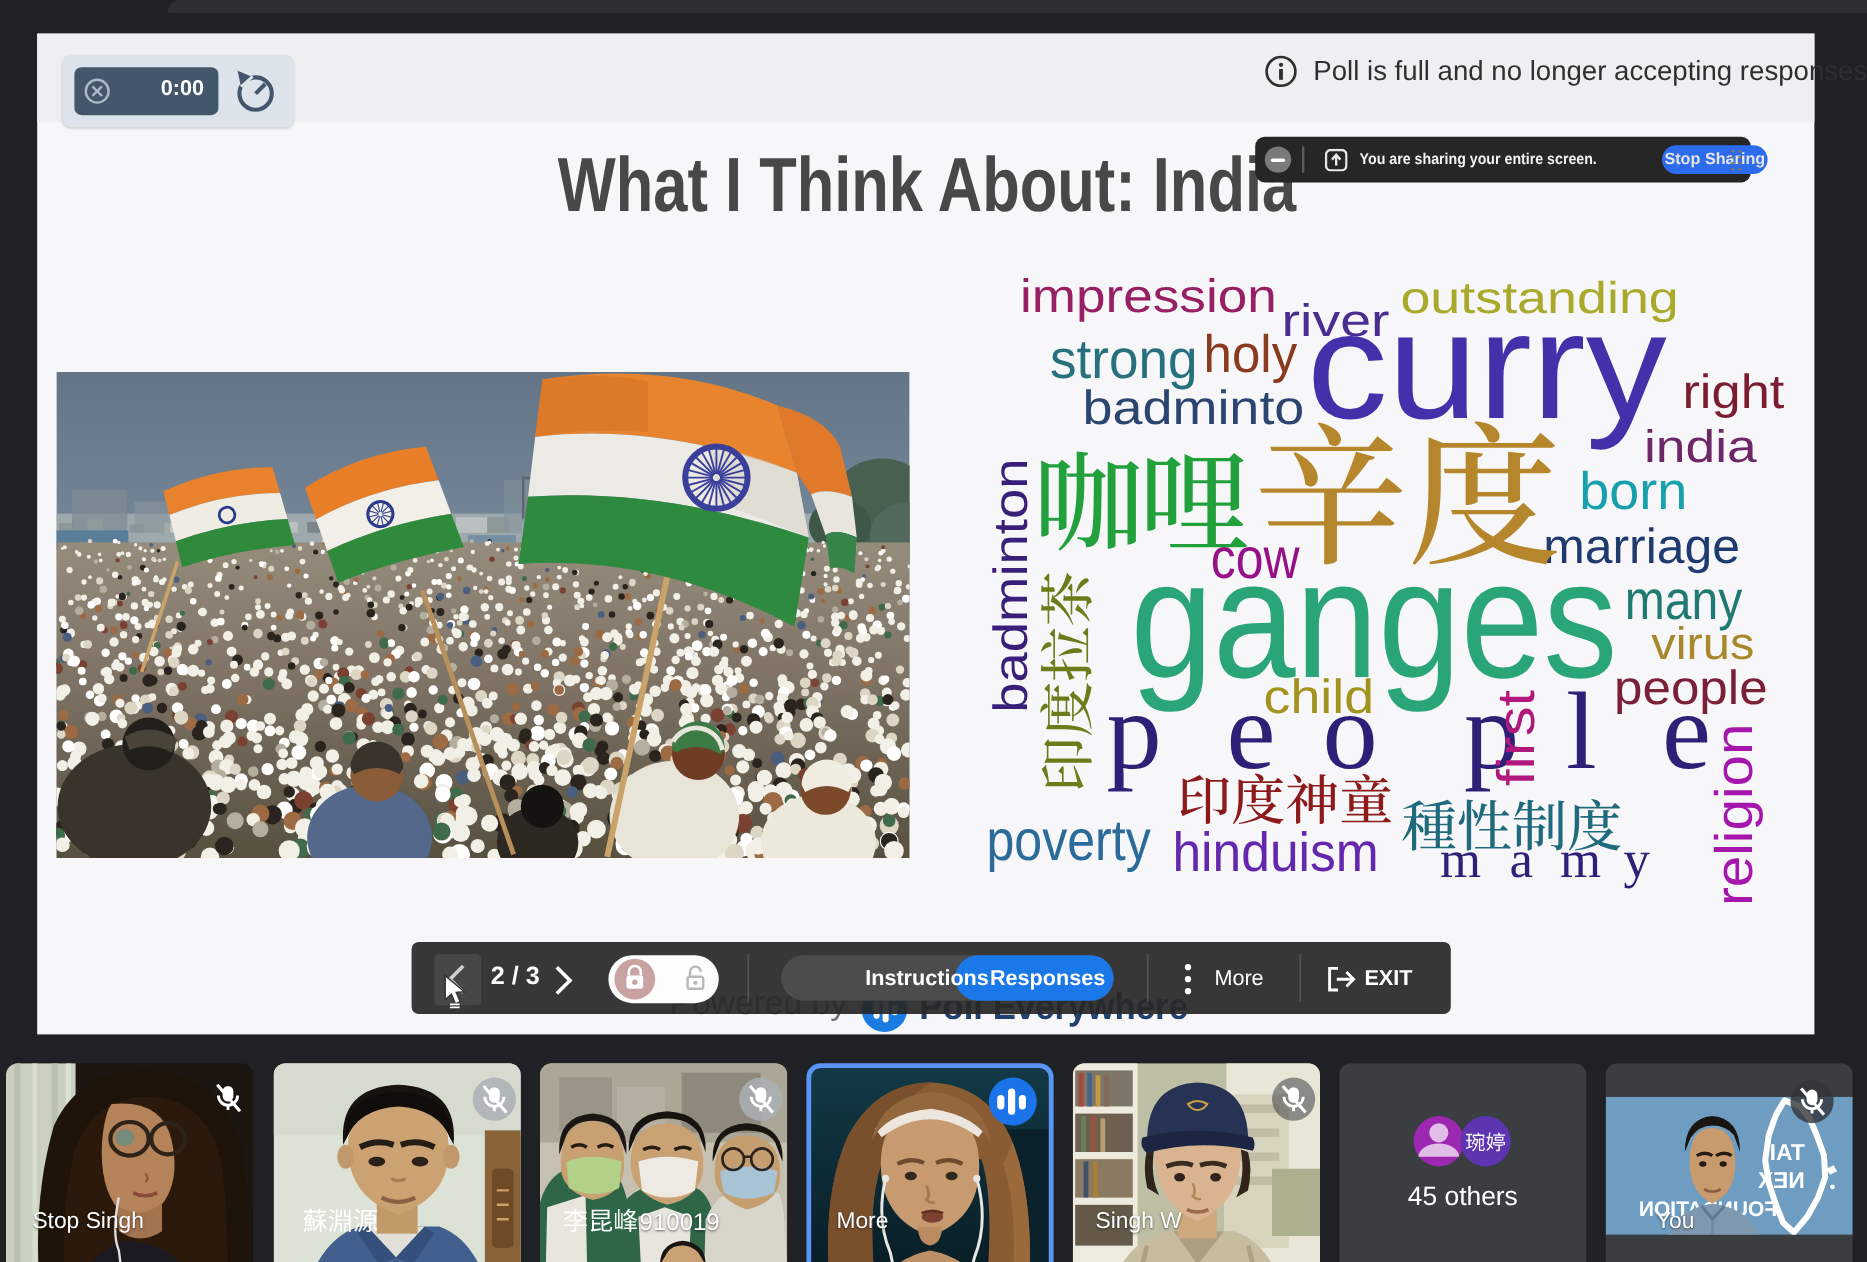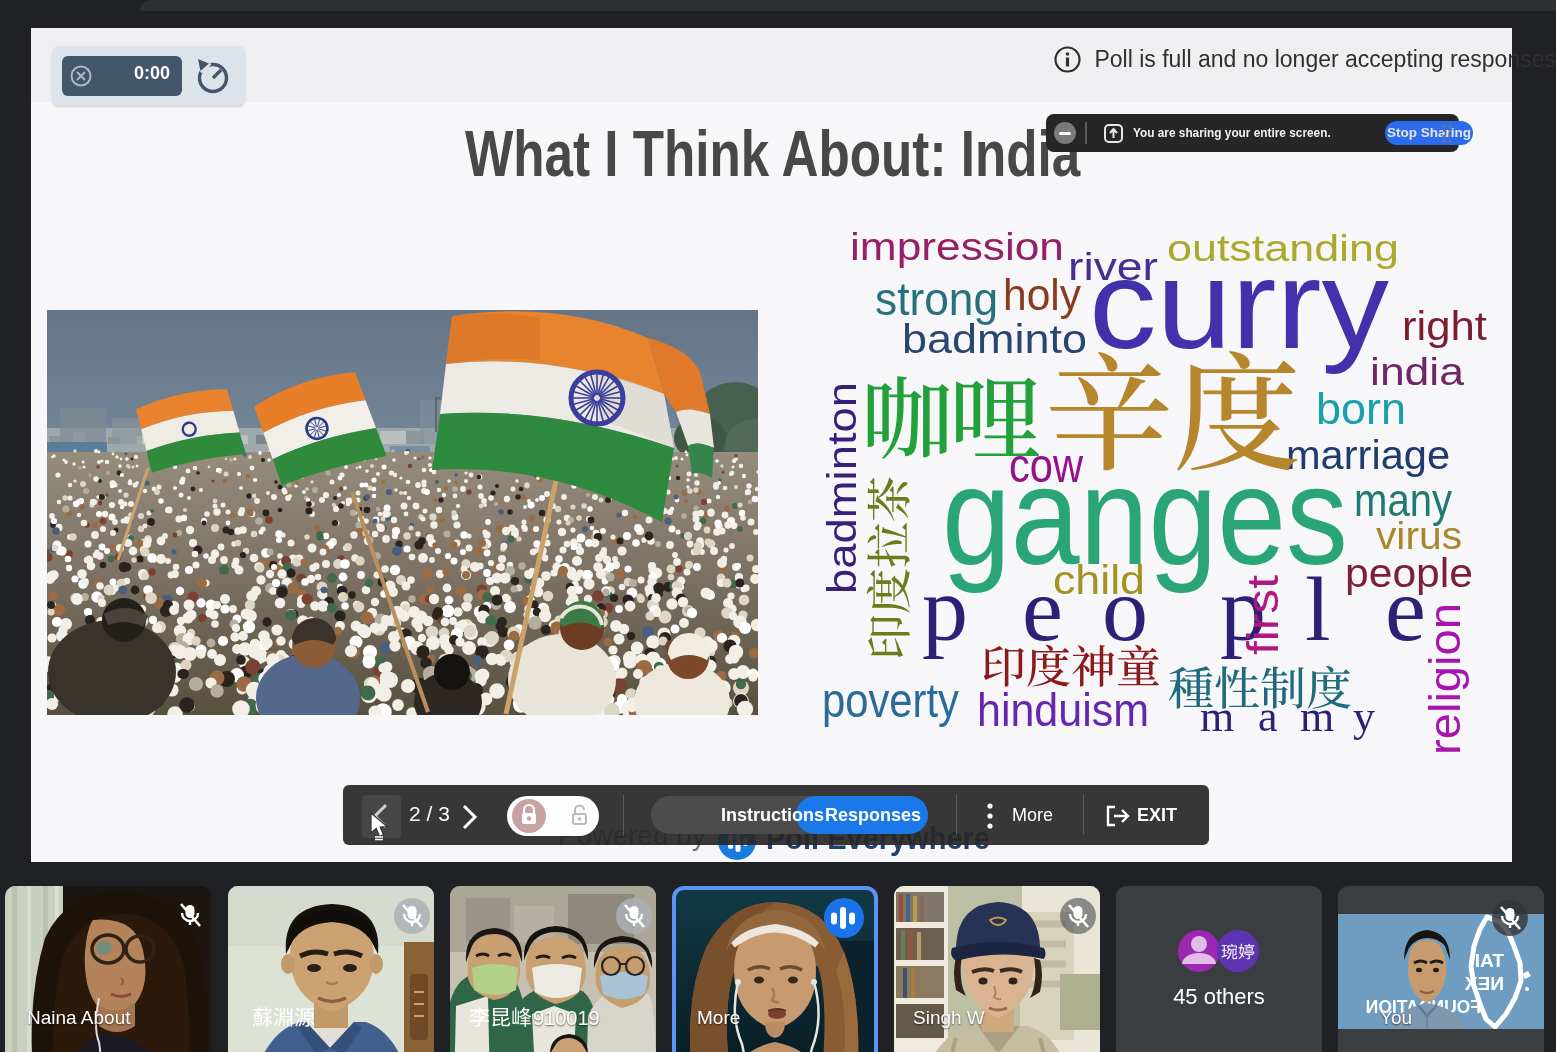--- a/index.html
+++ b/index.html
@@ -23,21 +23,21 @@
 #sharebar .minus{position:absolute;left:8px;top:8px;width:22px;height:22px;border-radius:11px;background:#7a7a7a;}
 #sharebar .minus:after{content:"";position:absolute;left:5px;top:9.5px;width:12px;height:3.5px;border-radius:2px;background:#fdfdfd;}
 #sharebar .div{position:absolute;left:39px;top:8px;width:2px;height:22px;background:#5a5a5a;}
 #sharebar .sharetxt{position:absolute;left:87px;top:11px;color:#f2f2f2;font-size:13px;font-weight:700;transform:scaleX(.91);transform-origin:left center;white-space:nowrap;}
 #sharebar .stopbtn{position:absolute;left:299px;top:7px;width:88px;height:24px;background:#2c6bed;border-radius:12px;
   color:#e5e5e5;font-size:13.5px;font-weight:700;text-align:center;line-height:24px;margin-left:40px;}
 
 #toolbar{position:absolute;left:343px;top:785px;width:866px;height:60px;background:rgba(40,40,40,0.93);
   border-radius:6px;z-index:20;}
 #toolbar .navbox{position:absolute;left:19px;top:10px;width:39px;height:43px;background:#474747;border-radius:4px;}
-#toolbar .pagenum{position:absolute;left:66px;top:17px;color:#fff;font-size:21px;font-weight:400;}
+#toolbar .pagenum{position:absolute;left:66px;top:17px;color:#fff;font-size:21px;font-weight:700;}
 #toolbar .vdiv{position:absolute;top:10px;width:1px;height:40px;background:#5c5c5c;}
 #toolbar .seg{position:absolute;left:308px;top:11px;width:277px;height:38px;background:#4c4c4c;border-radius:19px;}
 #toolbar .segb{position:absolute;left:453px;top:11px;width:132px;height:38px;background:#1a78e8;border-radius:19px;}
 #toolbar .instr{position:absolute;left:338px;top:20px;color:#fff;font-size:18px;font-weight:700;margin-left:40px;}
 #toolbar .resp{position:absolute;left:482px;top:20px;color:#fff;font-size:18px;font-weight:700;}
 #toolbar .more{position:absolute;left:669px;top:20px;color:#fff;font-size:18px;font-weight:400;}
 #toolbar .exit{position:absolute;left:794px;top:20px;color:#fff;font-size:18px;font-weight:700;}
 .tname{position:absolute;top:1007px;color:#fff;font-size:19px;z-index:5;
   text-shadow:0 1px 2px rgba(0,0,0,.6);font-weight:400;}
 .tileimg{position:absolute;top:886px;border-radius:10px;}
@@ -2047,21 +2047,21 @@
     <circle cx="102" cy="200" r="2" fill="#c8cad4"></circle>
     <circle cx="130" cy="203" r="2" fill="#c8cad4"></circle>
     <path d="M94 112 q-6 30 0 44 q4 26 0 50" stroke="#ddd" stroke-width="2" fill="none"></path>
     <g transform="translate(185,29)">
       <rect x="-4.5" y="-10" width="9" height="13" rx="4.5" fill="#fff"></rect>
       <path d="M-8 -2 a8 8 0 0 0 16 0" fill="none" stroke="#fff" stroke-width="2.4"></path>
       <line x1="0" y1="6" x2="0" y2="10" stroke="#fff" stroke-width="2.4"></line>
       <line x1="-9" y1="-11" x2="10" y2="11" stroke="#fff" stroke-width="2.6"></line>
     </g>
   </svg>
-<div class="tname" style="left:27px">Naina About</div>
+<div class="tname" style="left:27px">Stop Singh</div>
 <svg class="tileimg" style="left:228px" width="206" height="206" viewBox="0 0 206 206">
     <rect width="206" height="206" fill="#dde2d6"></rect>
     <rect x="0" y="0" width="206" height="60" fill="#d5dbce"></rect>
     <rect x="176" y="56" width="30" height="150" fill="#8a6238"></rect>
     <rect x="182" y="88" width="18" height="66" rx="4" fill="#6e4a26"></rect>
     <path d="M186 118 l10 0 M186 130 l10 0 M186 106 l10 0" stroke="#caa26a" stroke-width="2"></path>
     <path d="M22 206 Q36 146 72 136 L138 136 Q172 148 184 206 Z" fill="#41608e"></path>
     <path d="M78 136 L102 162 L126 136 Z" fill="#e2e0d6"></path>
     <path d="M78 136 L102 162 L88 168 L70 142 Z" fill="#35507a"></path>
     <path d="M126 136 L102 162 L116 168 L134 142 Z" fill="#35507a"></path>

